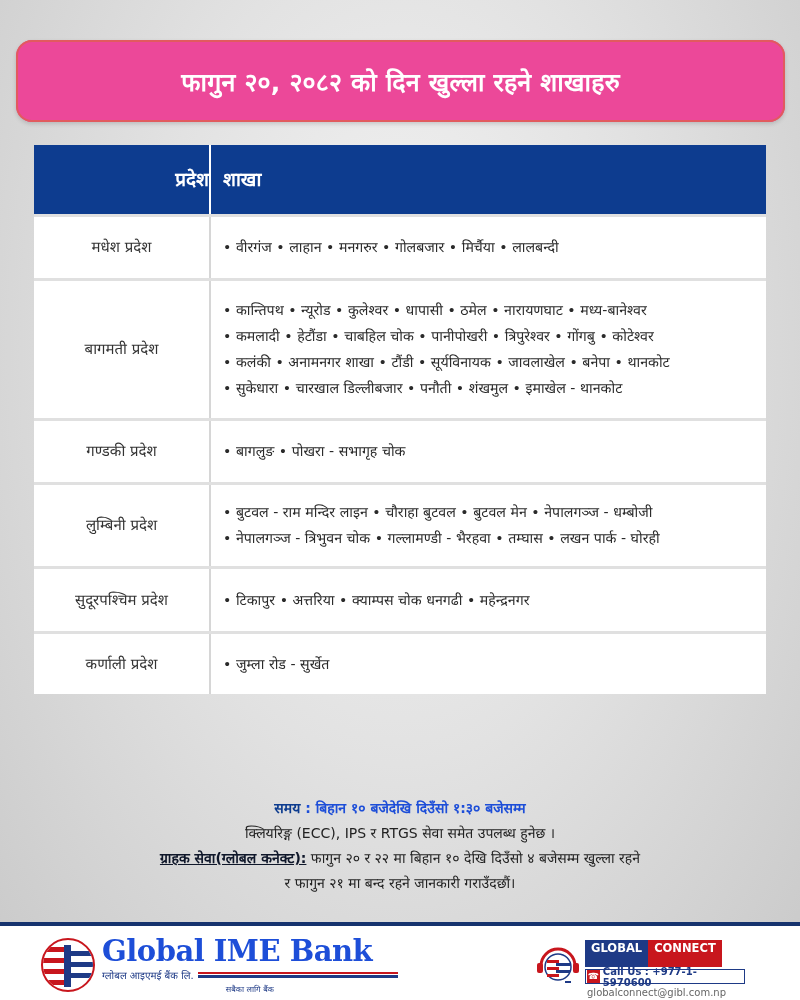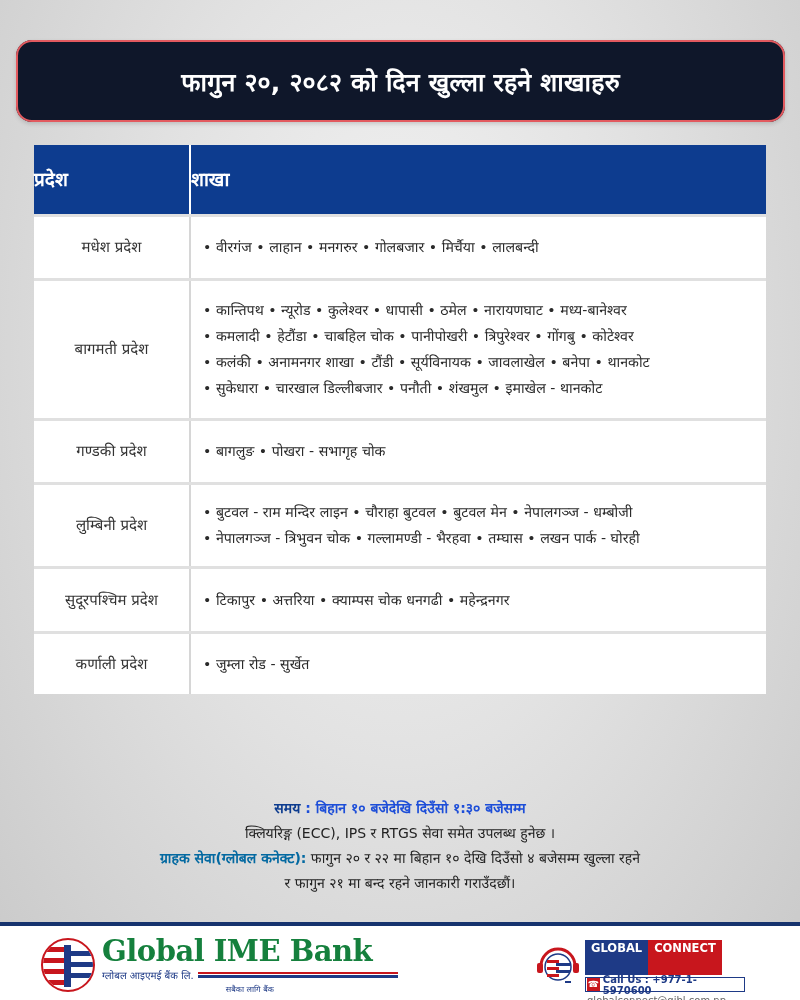--- a/index.html
+++ b/index.html
@@ -5,73 +5,73 @@
     * { box-sizing: border-box; margin: 0; padding: 0; }
     html, body { width: 800px; height: 1000px; overflow: hidden; }
     body {
       font-family: "DejaVu Sans", "Liberation Sans", sans-serif;
       background: radial-gradient(ellipse at 50% 35%, #f4f4f4 0%, #e2e2e2 45%, #c9c9c9 100%);
       position: relative;
       color: #222;
     }
     .title-banner {
       position: absolute; left: 16px; top: 40px; width: 769px; height: 82px;
-      background: #0f172a; border-radius: 16px;
+      background: #ec4899; border-radius: 16px;
       box-shadow: 0 0 0 2px #e25a5f inset, 0 2px 4px rgba(0,0,0,0.15);
       display: flex; align-items: center; justify-content: center;
     }
     .title-banner h1 {
       color: #fff; font-size: 25px; font-weight: bold; letter-spacing: 0.2px;
     }
     .branch-table {
       position: absolute; left: 34px; top: 145px; width: 732px;
       border-collapse: collapse; background: #fff;
     }
     .branch-table th {
       background: #0d3c8f; color: #fff; height: 70px;
       font-size: 19px; font-weight: bold; text-align: left;
     }
-    .branch-table th.col-province { width: 156px; text-align: left; border-right: 2px solid #fff; }
-    .branch-table th.col-branch { padding-left: 0; }
+    .branch-table th.col-province { width: 176px; text-align: right; border-right: 2px solid #fff; }
+    .branch-table th.col-branch { padding-left: 12px; }
     .branch-table td {
       border-top: 3px solid #e0e0e0;
       font-size: 14.2px; line-height: 26px; color: #2a2a2a; vertical-align: middle;
     }
     .branch-table td.province {
       text-align: center; border-right: 2px solid #d6d6d6; font-size: 15px; color: #333;
     }
     .branch-table td.branches { padding: 0 10px 0 12px; }
     .branch-line { white-space: nowrap; display: block; }
     .notes {
       position: absolute; left: 0; top: 796px; width: 800px; text-align: center;
       font-size: 14px; line-height: 25px; color: #222;
     }
     .notes .label-blue { color: #0d3c8f; font-weight: bold; }
-    .notes .label-red { color: #0369a1; font-weight: bold; }
+    .notes .label-red { color: #0f172a; font-weight: bold; text-decoration: underline; }
     .notes .time-text { color: #1d4ed8; font-weight: bold; }
     .footer {
       position: absolute; left: 0; top: 922px; width: 800px; height: 78px;
       background: #fff; border-top: 4px solid #16336e;
     }
     .logo-left { position: absolute; left: 40px; top: 10px; display: flex; align-items: center; }
     .logo-mark { width: 56px; height: 56px; }
     .logo-text { margin-left: 6px; }
     .logo-name {
       font-family: "DejaVu Serif", "Liberation Serif", serif;
-      font-size: 29px; font-weight: bold; color: #15803d; line-height: 30px; letter-spacing: -0.5px;
+      font-size: 29px; font-weight: bold; color: #1d4ed8; line-height: 30px; letter-spacing: -0.5px;
     }
     .logo-sub-row { display: flex; align-items: center; margin-top: 2px; }
     .logo-nepali { font-size: 10px; color: #1e3a86; white-space: nowrap; }
     .logo-stripes { margin-left: 4px; width: 200px; height: 6px;
       background: linear-gradient(#c8161d 0 2px, #fff 2px 3px, #1e3a86 3px 6px); }
     .logo-tagline { font-size: 8px; color: #1e3a86; text-align: center; margin-top: 1px; }
     .connect { position: absolute; left: 535px; top: 14px; display: flex; align-items: flex-start; }
     .connect-mark { width: 46px; height: 46px; margin-top: 2px; }
     .connect-info { margin-left: 4px; }
-    .connect-badge { display: flex; height: 35px; font-size: 11.5px; font-weight: bold; color: #fff; line-height: 17px; }
+    .connect-badge { display: flex; height: 27px; font-size: 11.5px; font-weight: bold; color: #fff; line-height: 17px; }
     .connect-badge .cb-1 { background: #1e3a86; padding: 0 6px; }
     .connect-badge .cb-2 { background: #c8161d; padding: 0 6px; }
     .connect-call { margin-top: 2px; border: 1px solid #1e3a86; height: 15px; display: flex; align-items: center; font-size: 10px; font-weight: bold; color: #1e3a86; width: 160px; }
     .connect-call .phone-icon { background: #c8161d; color: #fff; width: 13px; height: 13px; font-size: 9px; line-height: 13px; text-align: center; margin: 0 3px 0 1px; }
     .connect-email { font-size: 10px; color: #666; margin-top: 3px; margin-left: 2px; }
   </style>
 </head>
 <body>
 
 <div class="title-banner">

